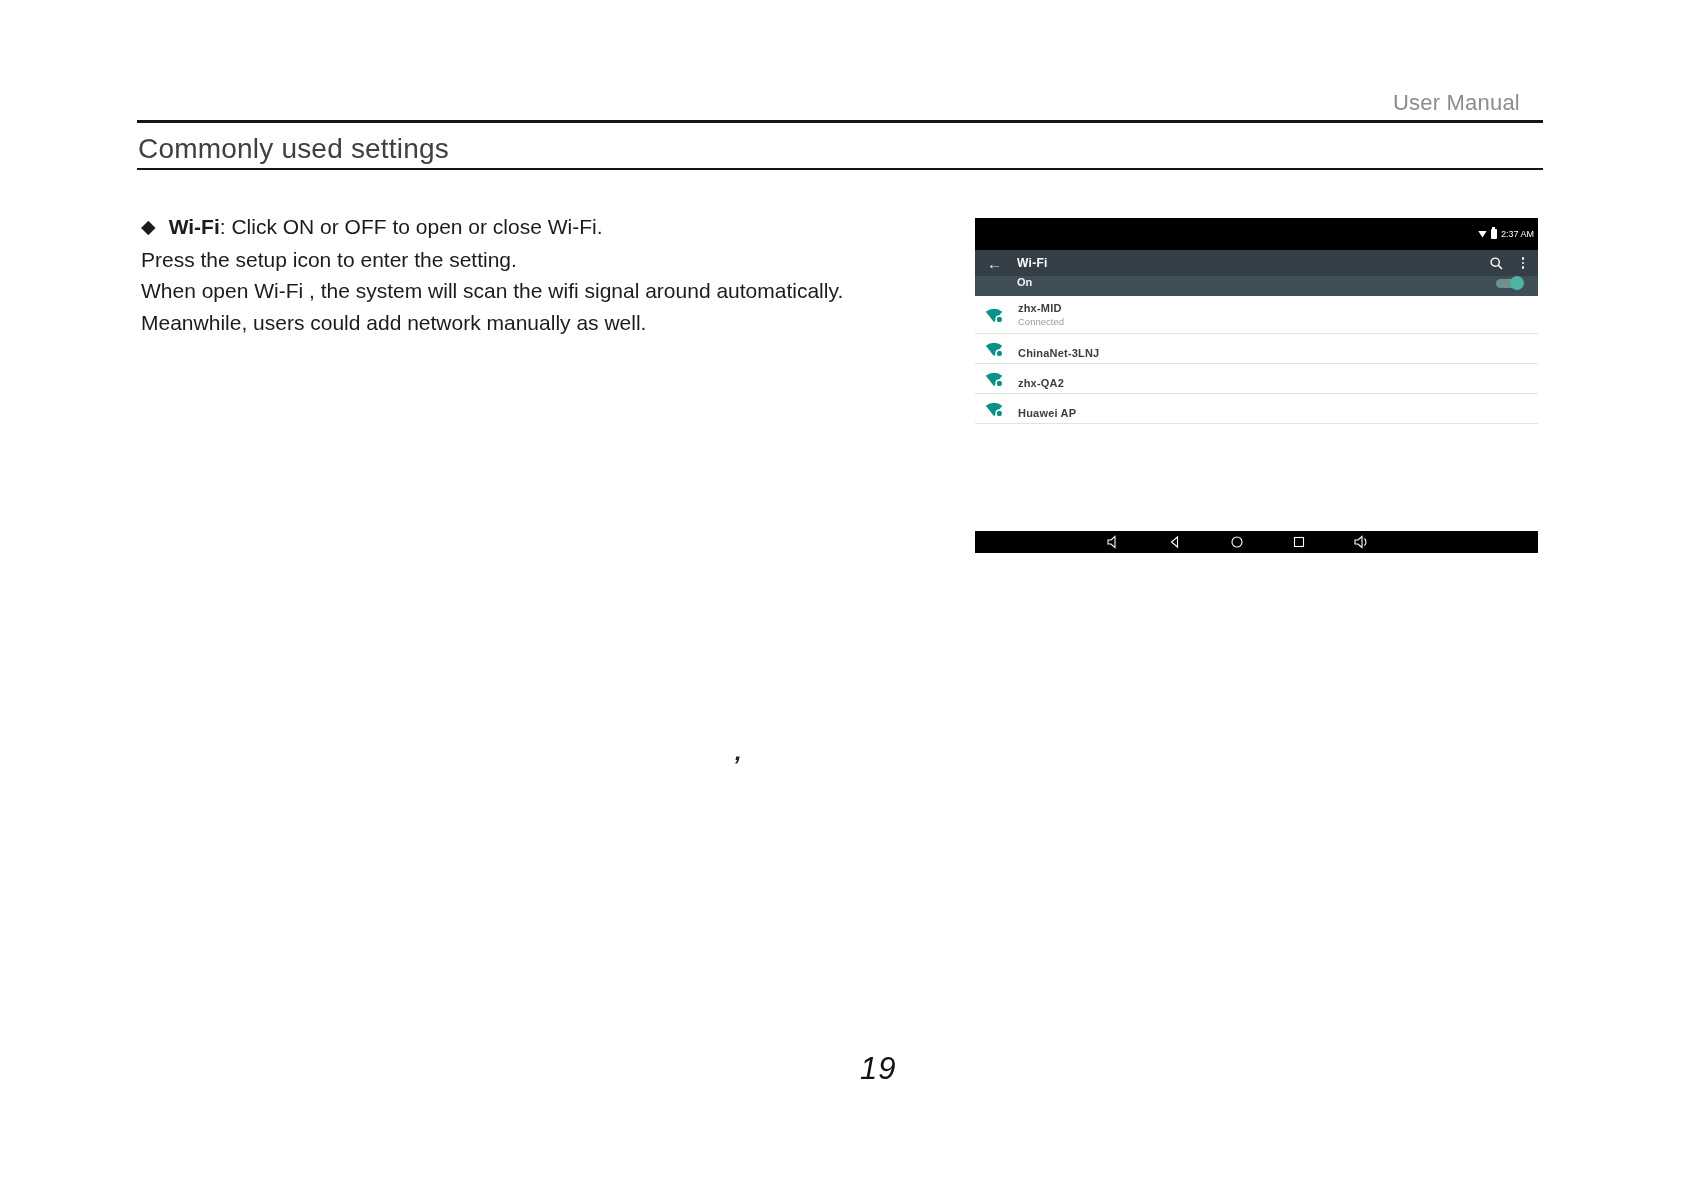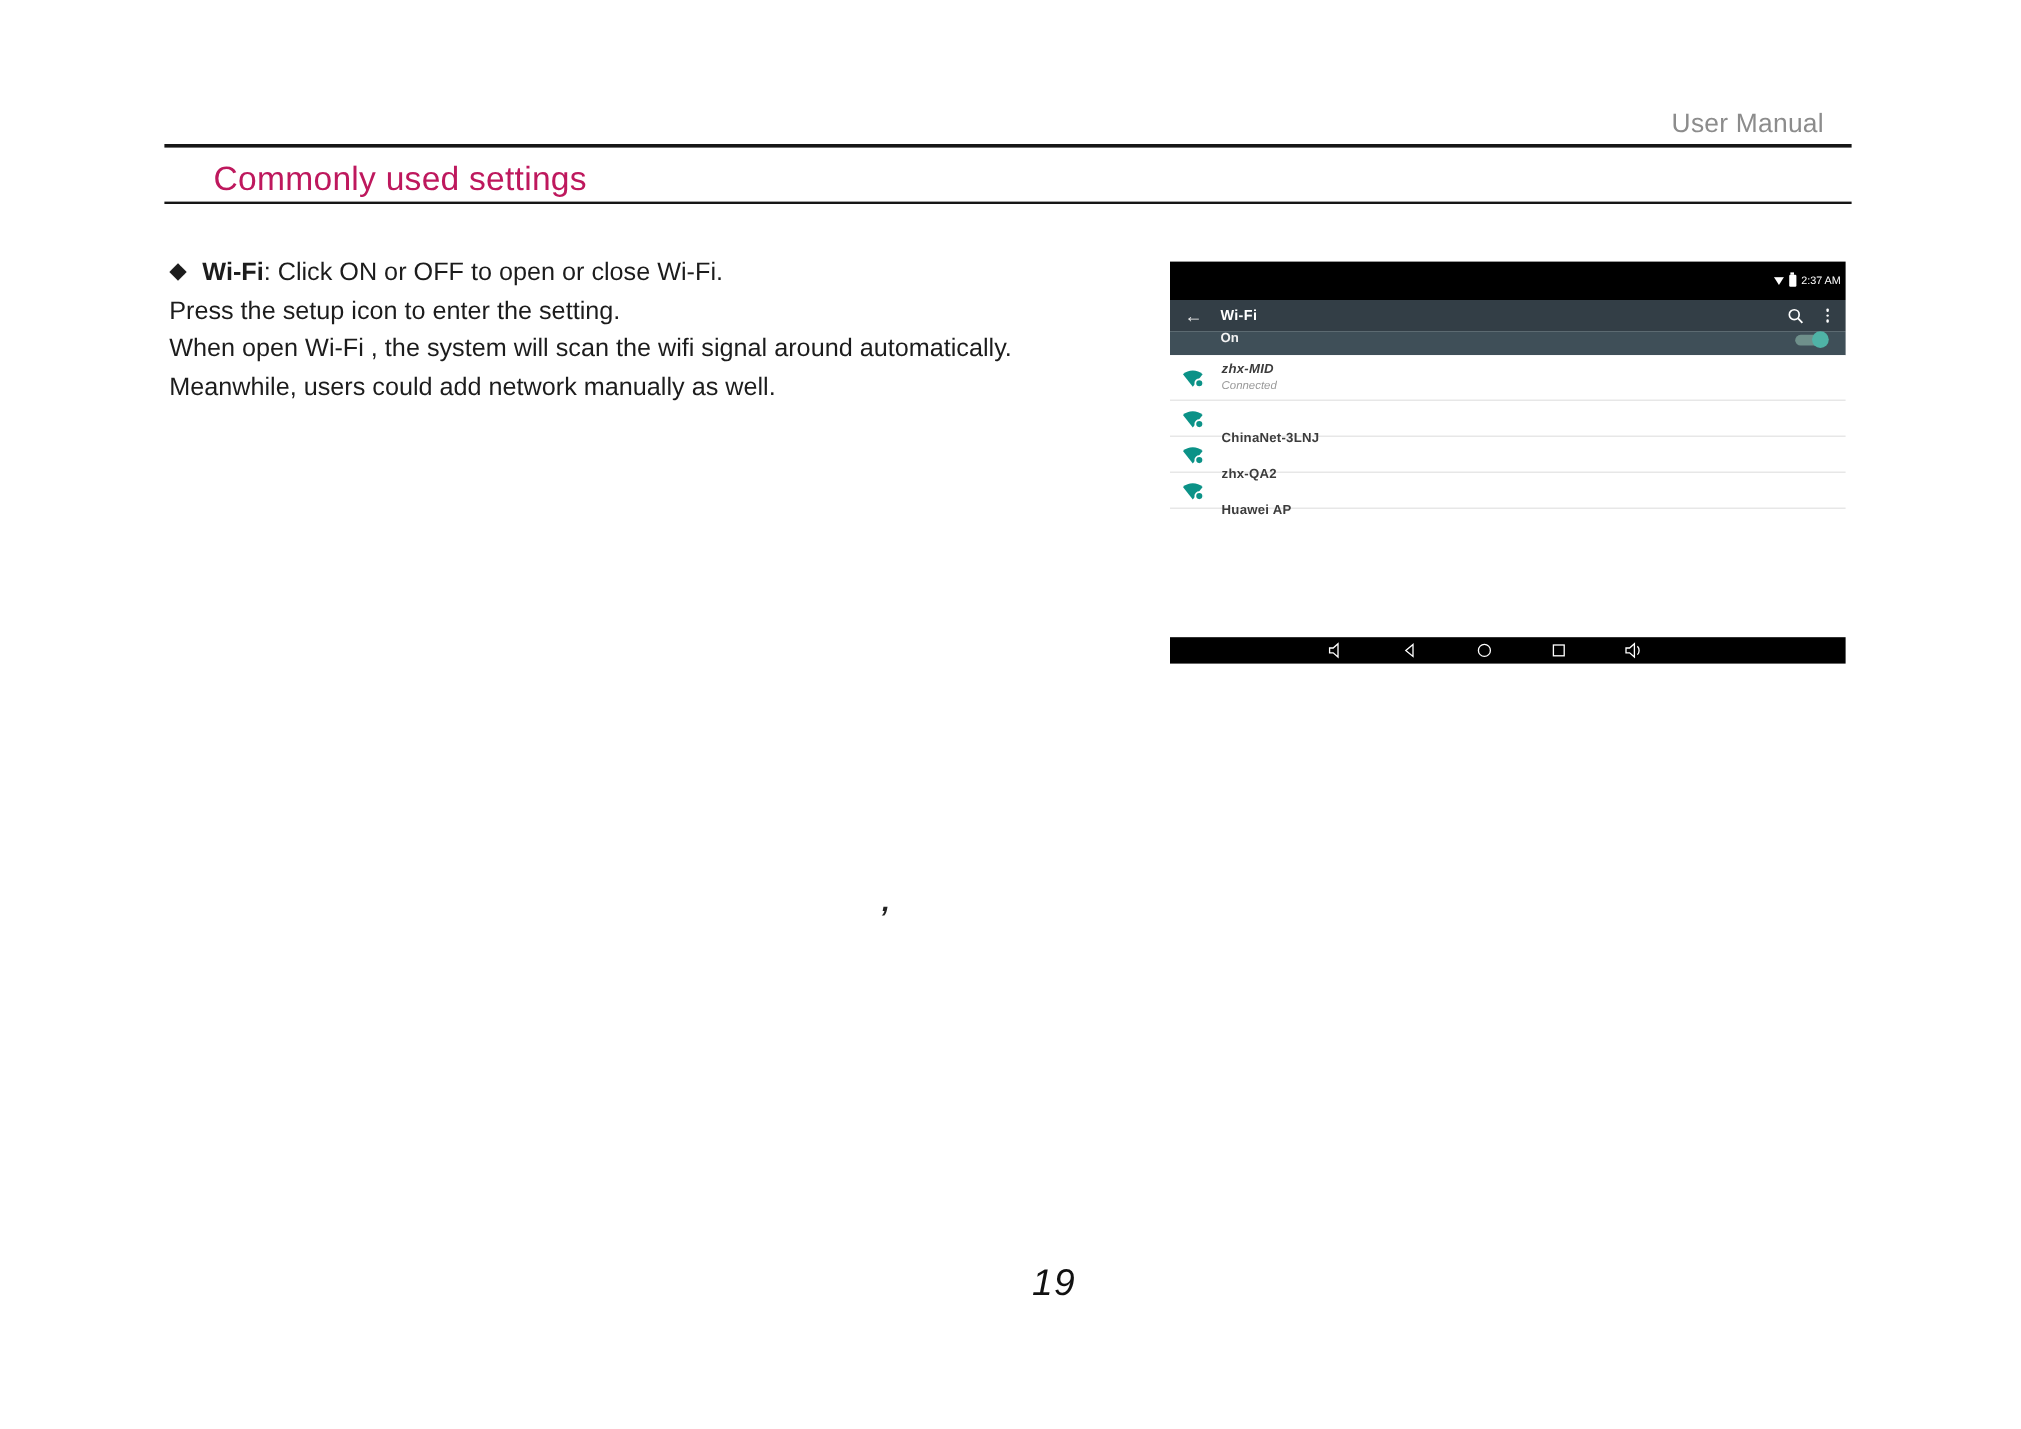--- a/index.html
+++ b/index.html
@@ -10,21 +10,21 @@
   }
 
   
   .doc-header-label {
     position:absolute; top:90px; left:1393px; width:160px;
     font-size:22px; color:#8c8c8c; letter-spacing:.2px;
   }
   .rule-top { position:absolute; left:137px; top:120px; width:1406px; height:3px; background:#161616; }
   .section-title {
     position:absolute; left:138px; top:133px;
-    font-size:28px; color:#be185d; letter-spacing:.2px;margin-left:40px;
+    font-size:28px; color:#404040; letter-spacing:.2px;
   }
   .rule-under { position:absolute; left:137px; top:168px; width:1406px; height:2px; background:#161616; }
 
   .body-text {
     position:absolute; left:141px; top:211px; width:830px;
     font-size:21px; line-height:31.5px; color:#1c1c1c;
   }
   .body-line { white-space:nowrap; }
   .bullet-diamond { display:inline-block; font-size:19px; margin-right:13px; transform:translateY(-1px); }
   .bold { font-weight:bold; }
@@ -71,22 +71,22 @@
   .toggle { margin-left:auto; position:relative; width:28px; height:14px; }
   .toggle-track { position:absolute; left:0; top:3px; width:26px; height:9px; border-radius:5px; background:#6f908b; }
   .toggle-knob { position:absolute; right:0; top:0; width:14px; height:14px; border-radius:50%; background:#4fb3a6; }
 
   .wifi-list { flex:none; background:#fff; }
   .net-row { position:relative; border-bottom:1px solid #e2e2e2; cursor:default; }
   .net-row .wifi-icon { position:absolute; left:10px; top:50%; transform:translateY(-50%); width:18px; height:16px; }
   .net-name { position:absolute; left:43px; font-size:11px; color:#3c3c3c; font-weight:bold; letter-spacing:.2px; }
   .net-status { position:absolute; left:43px; font-size:9.5px; color:#9a9a9a; }
   .net-row.single { height:30px; }
-  .net-row.single .net-name { top:25px;text-align:center; }
-  .net-row.double { height:38px;font-style:italic; }
+  .net-row.single .net-name { top:13px;text-align:center; }
+  .net-row.double { height:38px; }
   .net-row.double .net-name { top:6px; }
   .net-row.double .net-status { top:20px; }
 
   .device-spacer { flex:1 1 auto; background:#fff; }
 
   .nav-bar { position:relative; height:22px; background:#000; flex:none; }
   .nav-icons { position:absolute; left:130px; top:0; height:22px; display:flex; align-items:center; gap:46px; }
   .nav-icons svg { display:block; }
 </style>
 </head>

